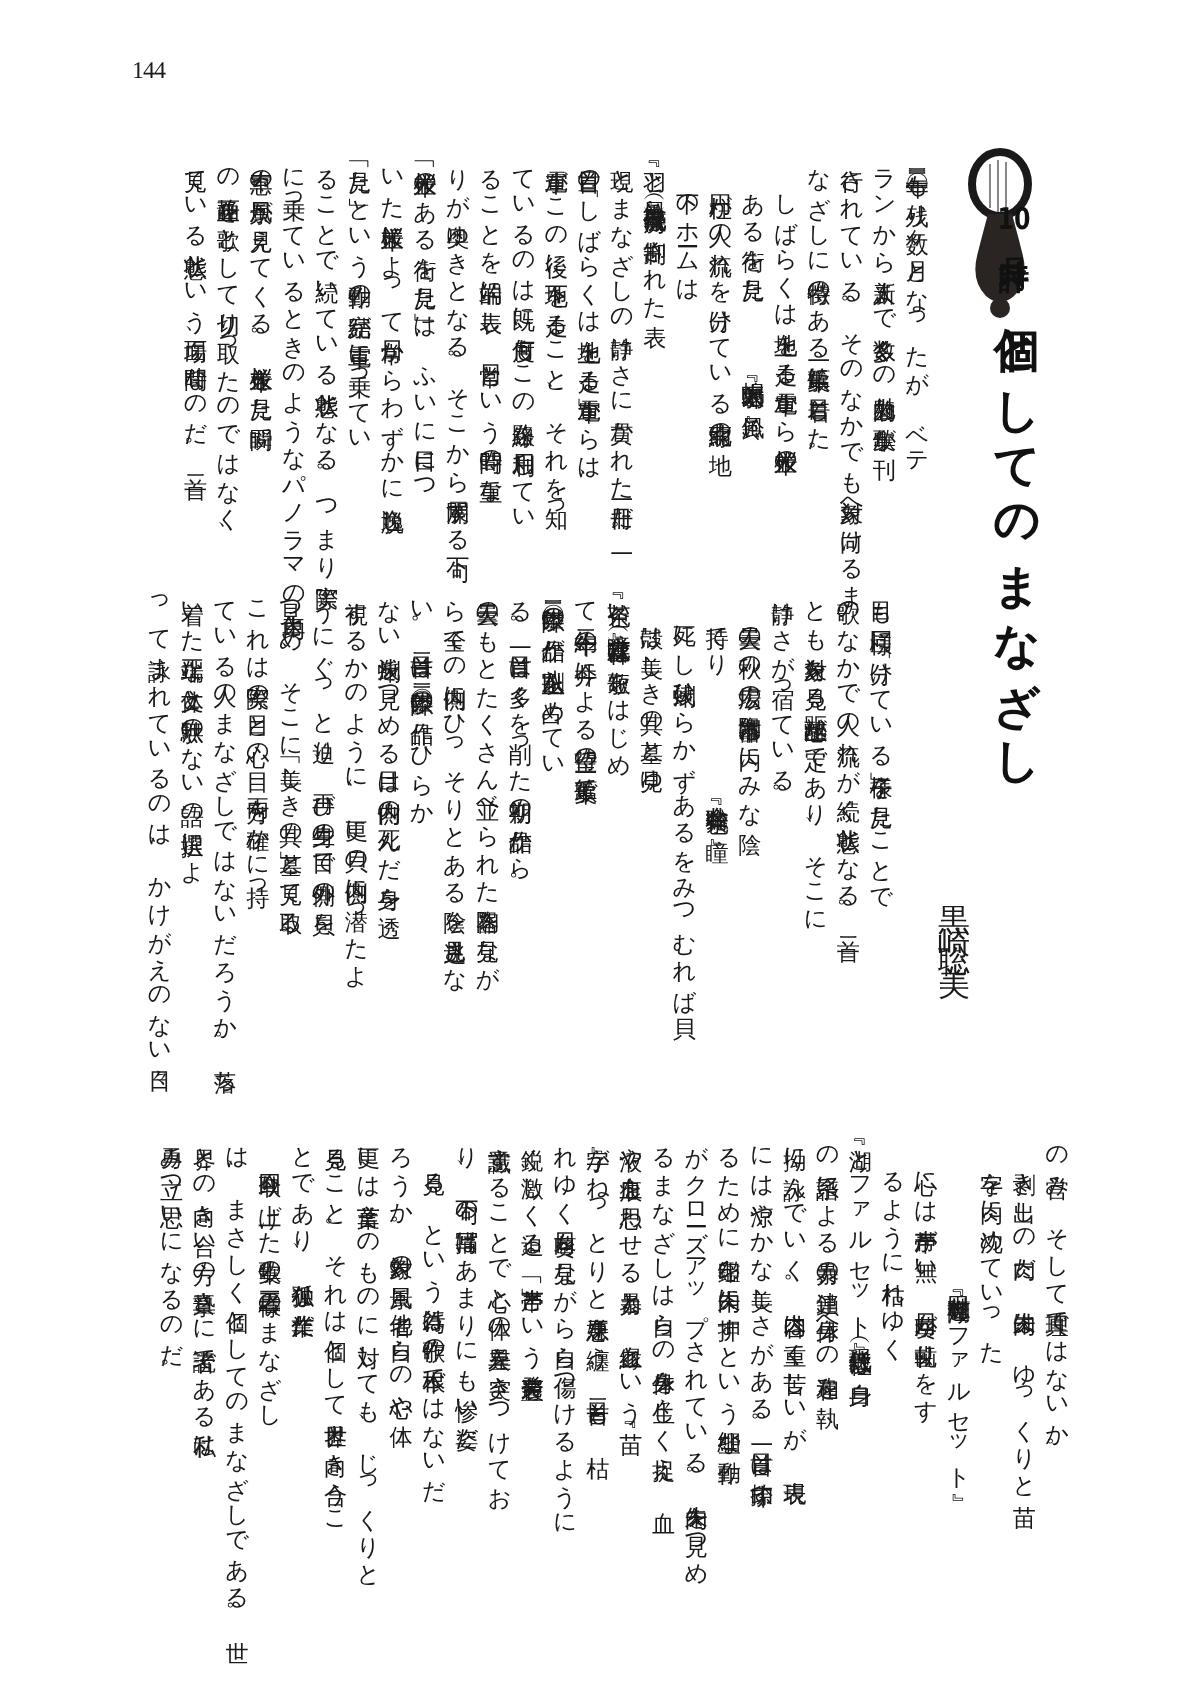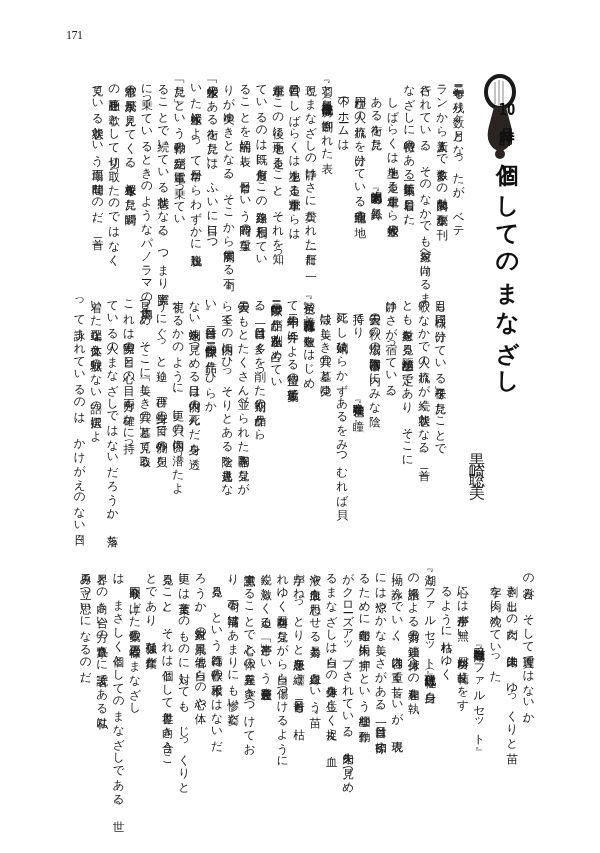--- a/index.html
+++ b/index.html
@@ -40,21 +40,21 @@
     .author {
       position: absolute; left: 467px; top: 440px;
       writing-mode: vertical-rl;
       font-size: 16px; letter-spacing: 10px; line-height: 20px;
       font-family: "DejaVu Serif", serif;
     }
   </style>
 </head>
 <body>
 
-<div class="page-number">171</div>
+<div class="page-number">144</div>
 
 <svg class="heading-icon" viewBox="0 0 34 88">
   <ellipse cx="17" cy="18" rx="14" ry="16" fill="none" stroke="#1a1a1a" stroke-width="4"></ellipse>
   <line x1="12" y1="8" x2="12" y2="30" stroke="#888" stroke-width="1"></line>
   <line x1="16" y1="6" x2="16" y2="32" stroke="#888" stroke-width="1"></line>
   <line x1="20" y1="7" x2="20" y2="31" stroke="#888" stroke-width="1"></line>
   <path d="M11 33 Q8 44 6 52 Q2 66 10 74 Q17 80 24 74 Q32 66 28 52 Q26 44 23 33 Z" fill="#2a2523"></path>
   <ellipse cx="17" cy="80" rx="5" ry="5" fill="#2a2523"></ellipse>
 </svg>
 

